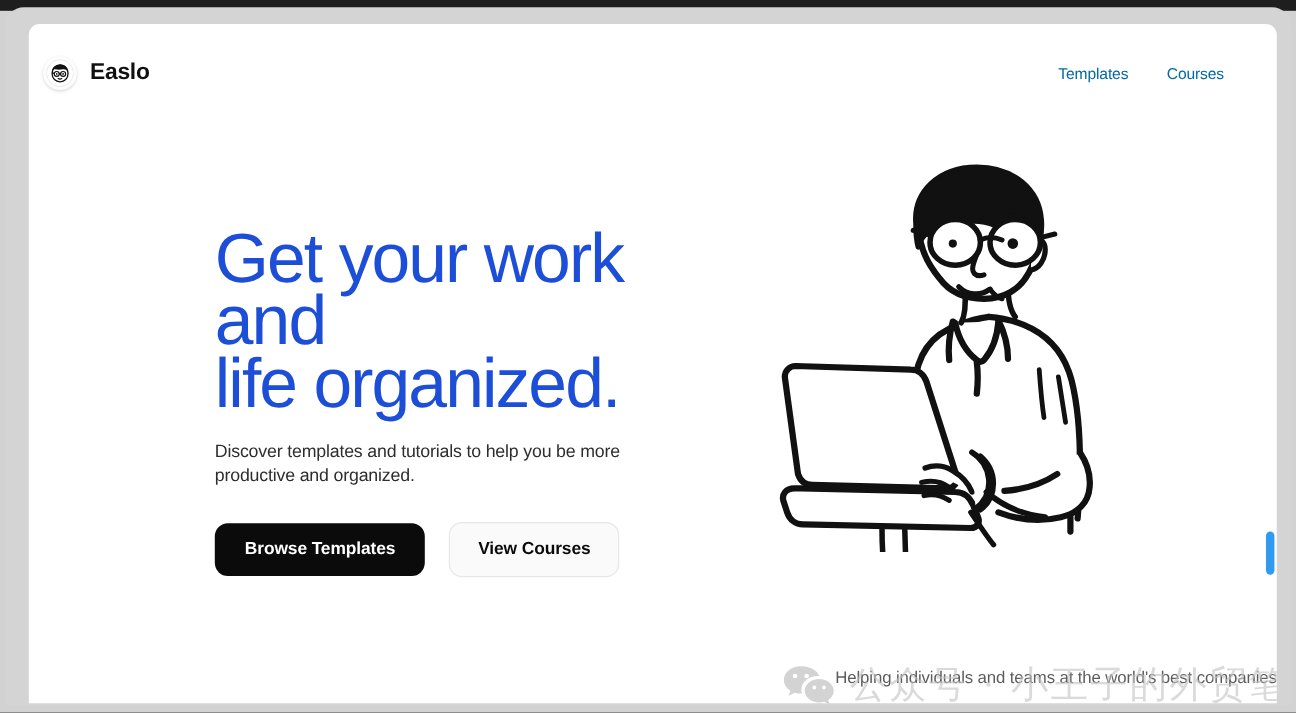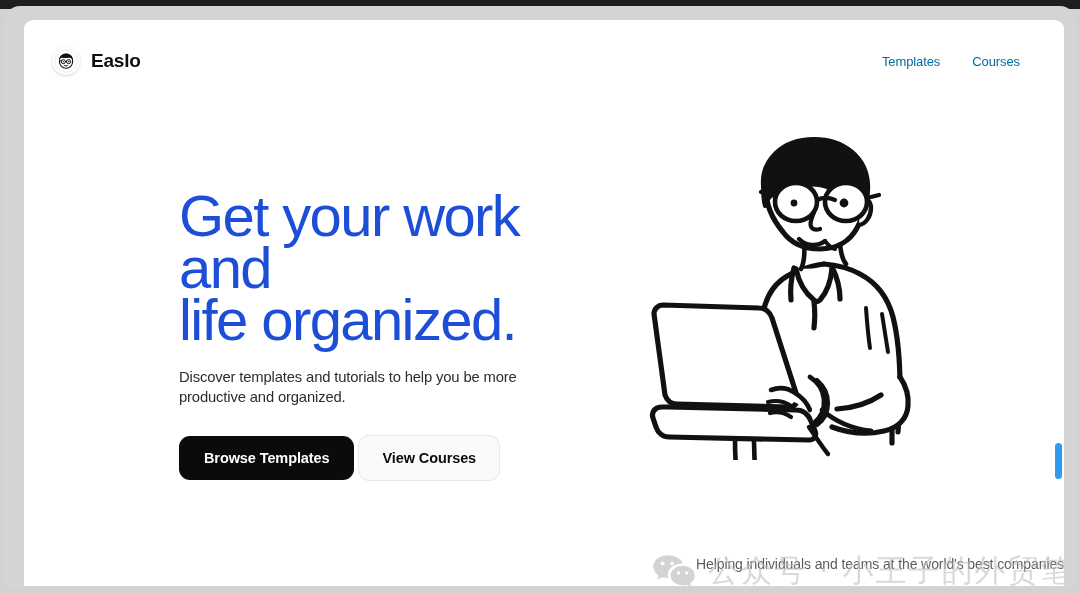--- a/index.html
+++ b/index.html
@@ -65,21 +65,21 @@
     background: #2e9bf0;
   }
 
   
   .site-header {
     position: absolute;
     top: 0; left: 0;
     width: 1040px;
     height: 82px;
     display: flex;
-    padding: 0 28px 0 28px;
+    padding: 0 28px 0 12px;
   }
   .brand {
     display: flex;
     align-items: center;
     gap: 11px;
   }
   .brand-avatar {
     width: 28px; height: 28px;
     border-radius: 50%;
     background: #fdfdfd;
@@ -151,21 +151,21 @@
     line-height: 19.5px;
     color: #2d2d2d;
     letter-spacing: -.15px;
     max-width: 375px;
     white-space: pre-line;
   }
   .hero-actions {
     margin-top: 28px;
     display: flex;
     align-items: center;
-    gap: 4px;
+    gap: 20px;
   }
   .btn-primary {
     background: #0b0b0b;
     color: #ffffff;
     font-size: 14.5px;
     font-weight: 700;
     border: none;
     border-radius: 11px;
     padding: 14px 25px;
     letter-spacing: -.1px;

